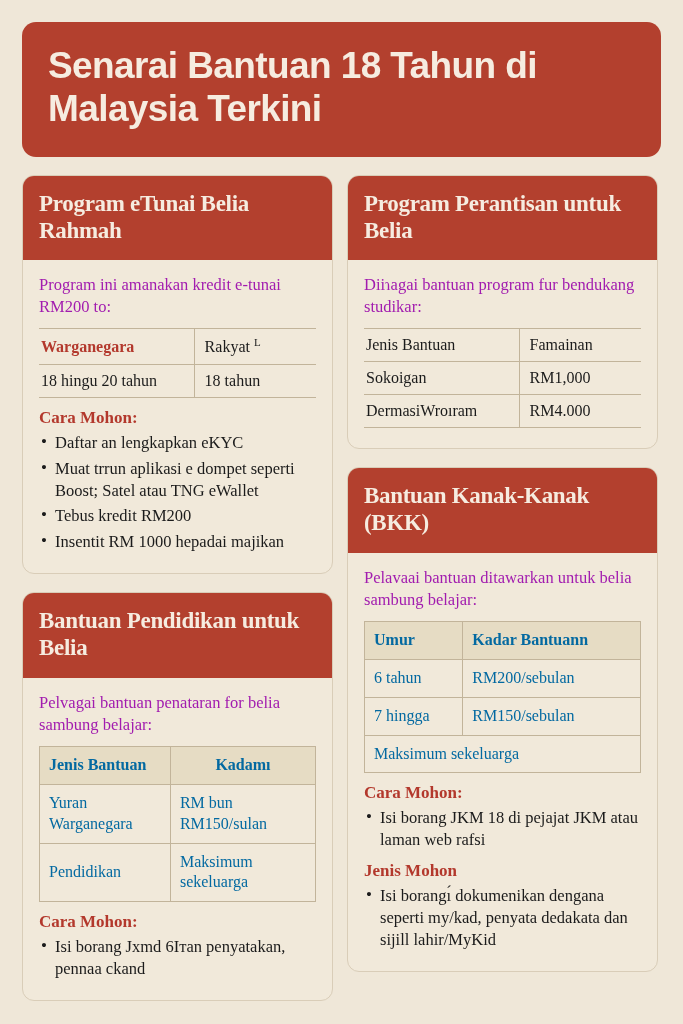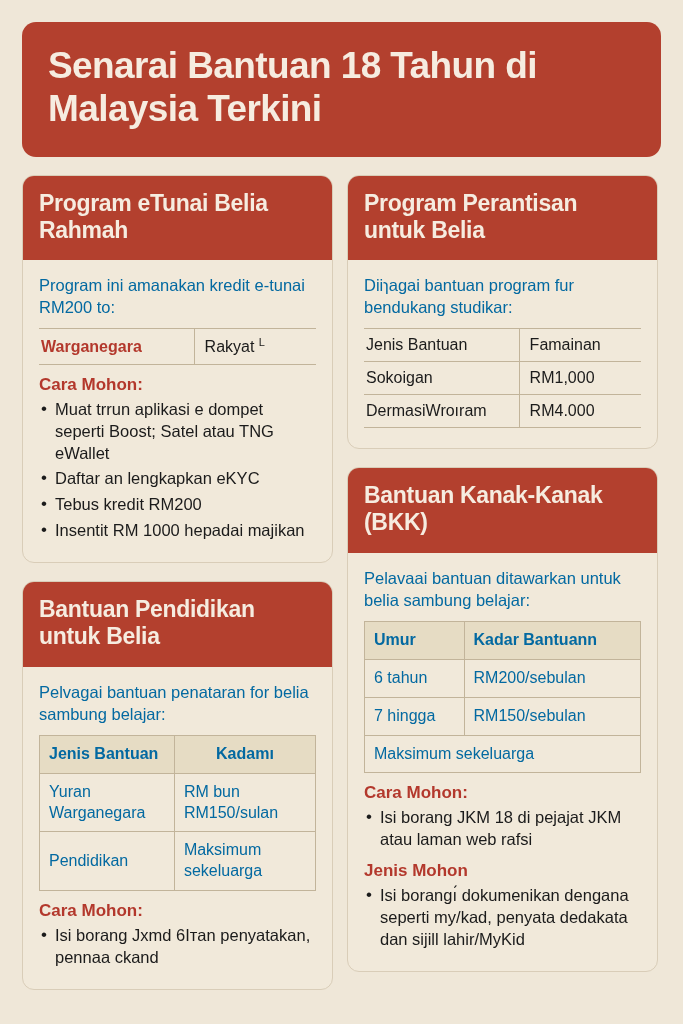--- a/index.html
+++ b/index.html
@@ -33,21 +33,21 @@
     font-weight: bold;
     letter-spacing: -0.6px;
   }
 
   
   .columns {
     display: flex;
     gap: 14px;
     align-items: flex-start;
   }
-  .col { width: 311px; display: flex; flex-direction: column; gap: 18px; }
+  .col { width: 311px; display: flex; flex-direction: column; gap: 18px; font-family: Liberation Serif, serif; }
 
   
   .card {
     background: #f1e9da;
     border: 1px solid #d9cdb8;
     border-radius: 12px;
     overflow: hidden;
   }
   .card-head {
     background: #b3402e;
@@ -58,21 +58,21 @@
     font-size: 23px;
     line-height: 1.18;
     font-weight: bold;
     letter-spacing: -0.3px;
   }
   .card-body { padding: 14px 16px 16px 16px; }
 
   .intro {
     font-size: 16.5px;
     line-height: 1.35;
-    color: #0369a1;
+    color: #a21caf;
     margin-bottom: 10px;
   }
 
   
   table { width: 100%; border-collapse: collapse; }
 
   .t-rules { margin-bottom: 4px; }
   .t-rules td {
     font-size: 16px;
     color: #1b1b1b;
@@ -145,27 +145,31 @@
         </div>
         <div class="card-body">
           <p class="intro">Program ini amanakan kredit e-tunai RM200 to:</p>
 
           <table class="t-rules">
             <tbody>
               <tr>
                 <td class="c1 hl">Warganegara</td>
                 <td class="c2"><span>Rakyat</span> <sup>L</sup></td>
               </tr>
+              <tr>
+                <td class="c1">18 hingu 20 tahun</td>
+                <td class="c2">18 tahun</td>
+              </tr>
             </tbody>
           </table>
 
           <div class="cara">Cara Mohon:</div>
           <ul>
+            <li>Daftar an lengkapkan eKYC</li>
             <li>Muat trrun aplikasi e dompet seperti Boost; Satel atau TNG eWallet</li>
-            <li>Daftar an lengkapkan eKYC</li>
             <li>Tebus kredit RM200</li>
             <li>Insentit RM 1000 hepadai majikan</li>
           </ul>
         </div>
       </div>
 
       <div class="card">
         <div class="card-head">
           <h2>Bantuan Pendidikan untuk Belia</h2>
         </div>

